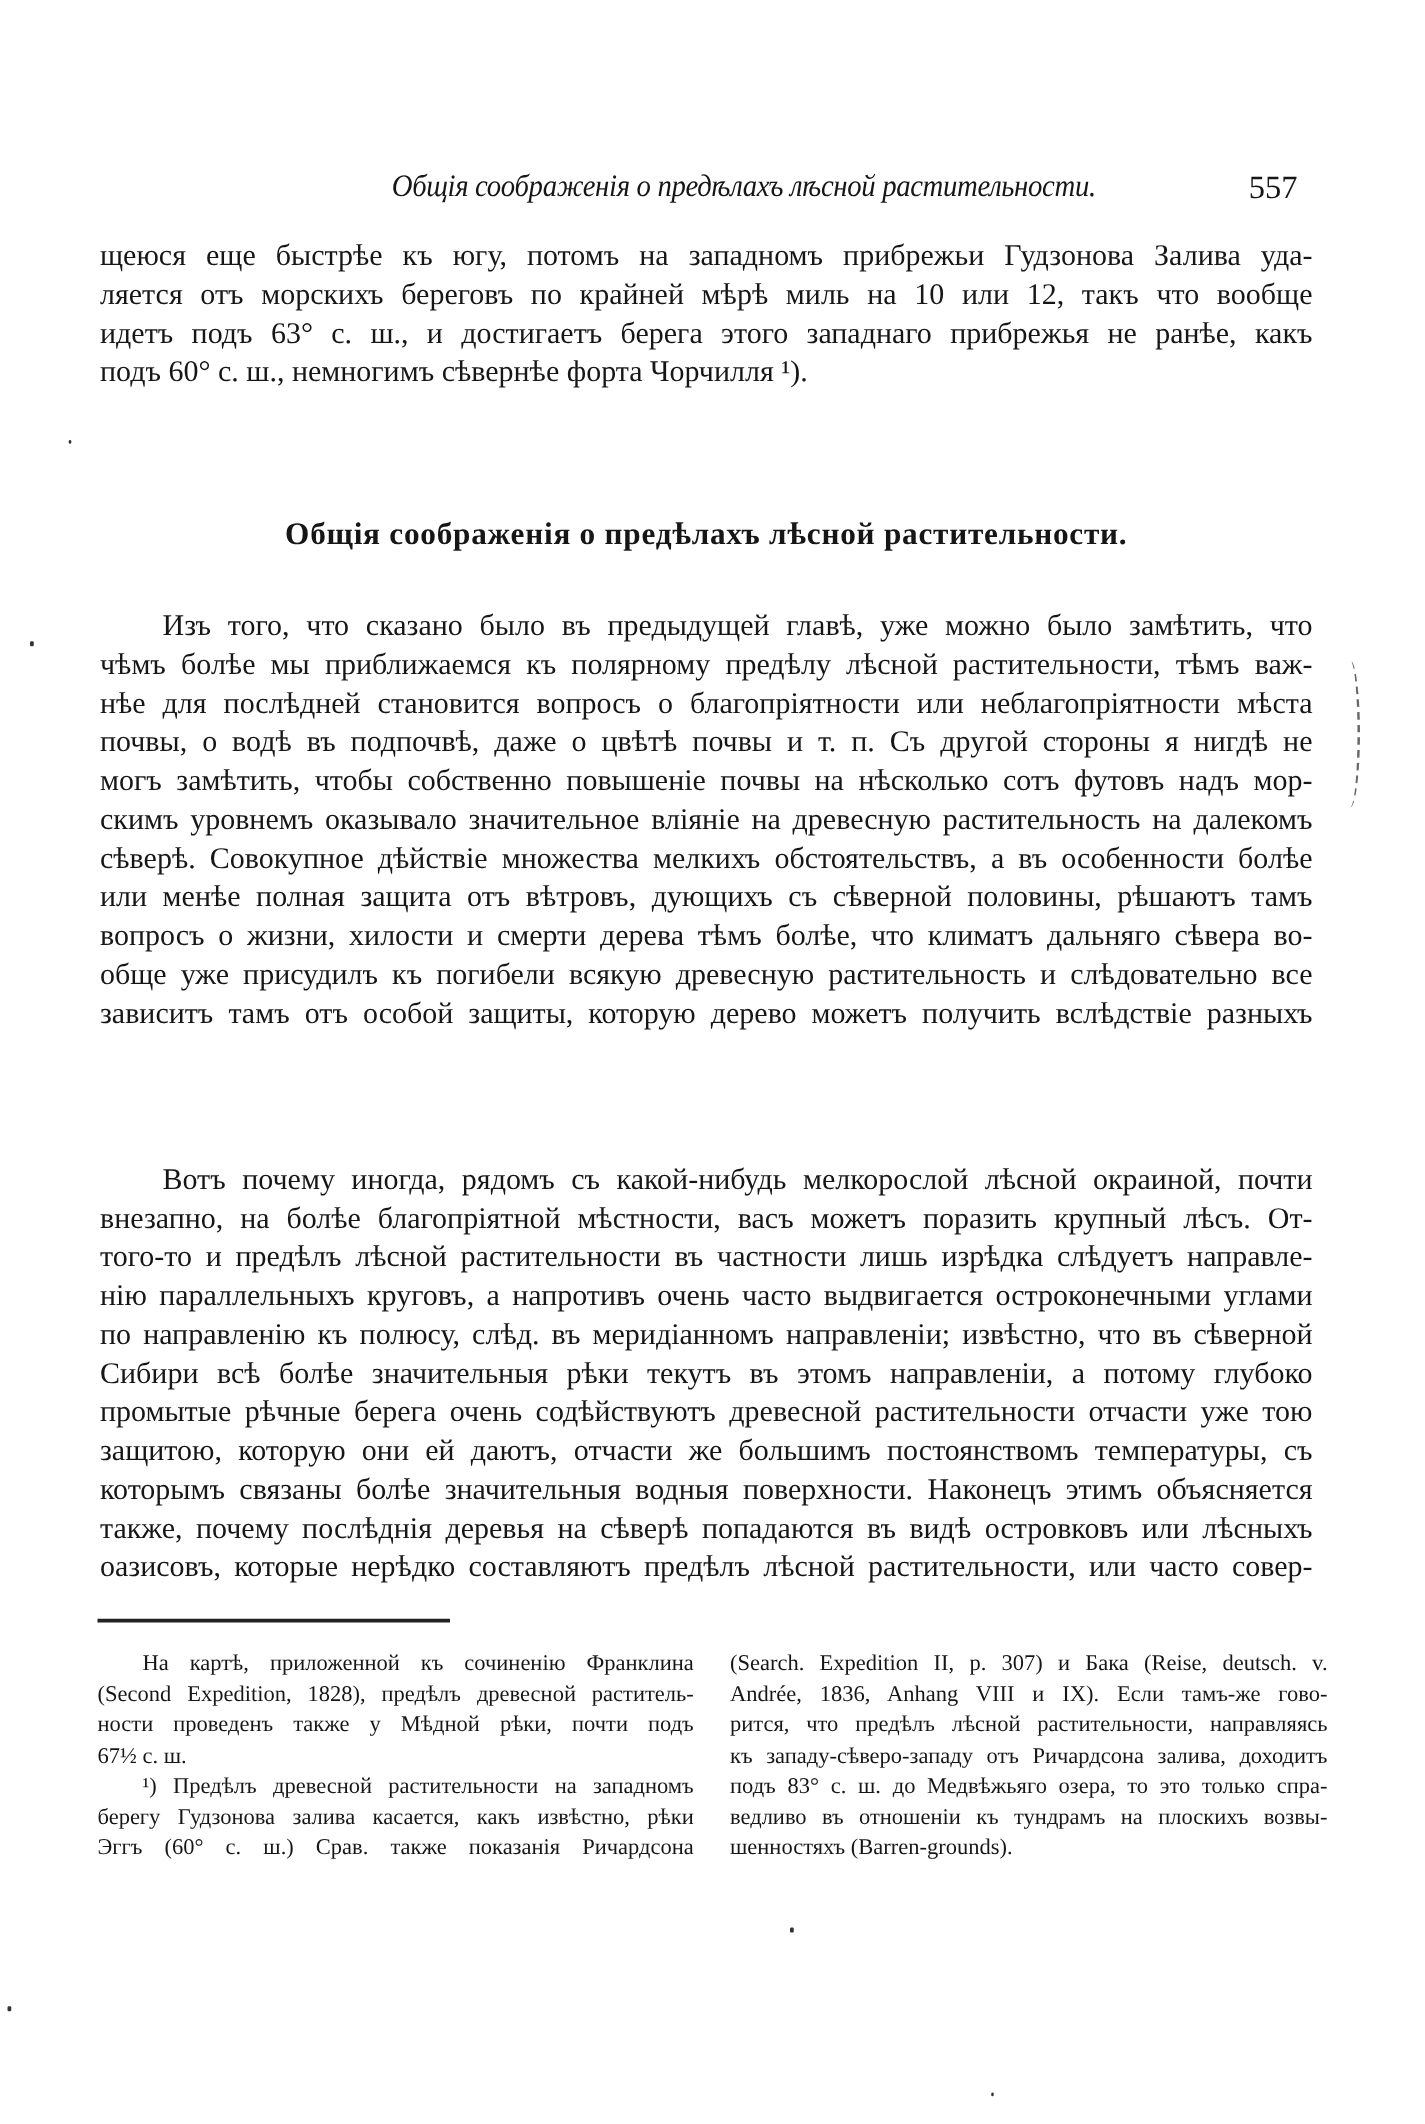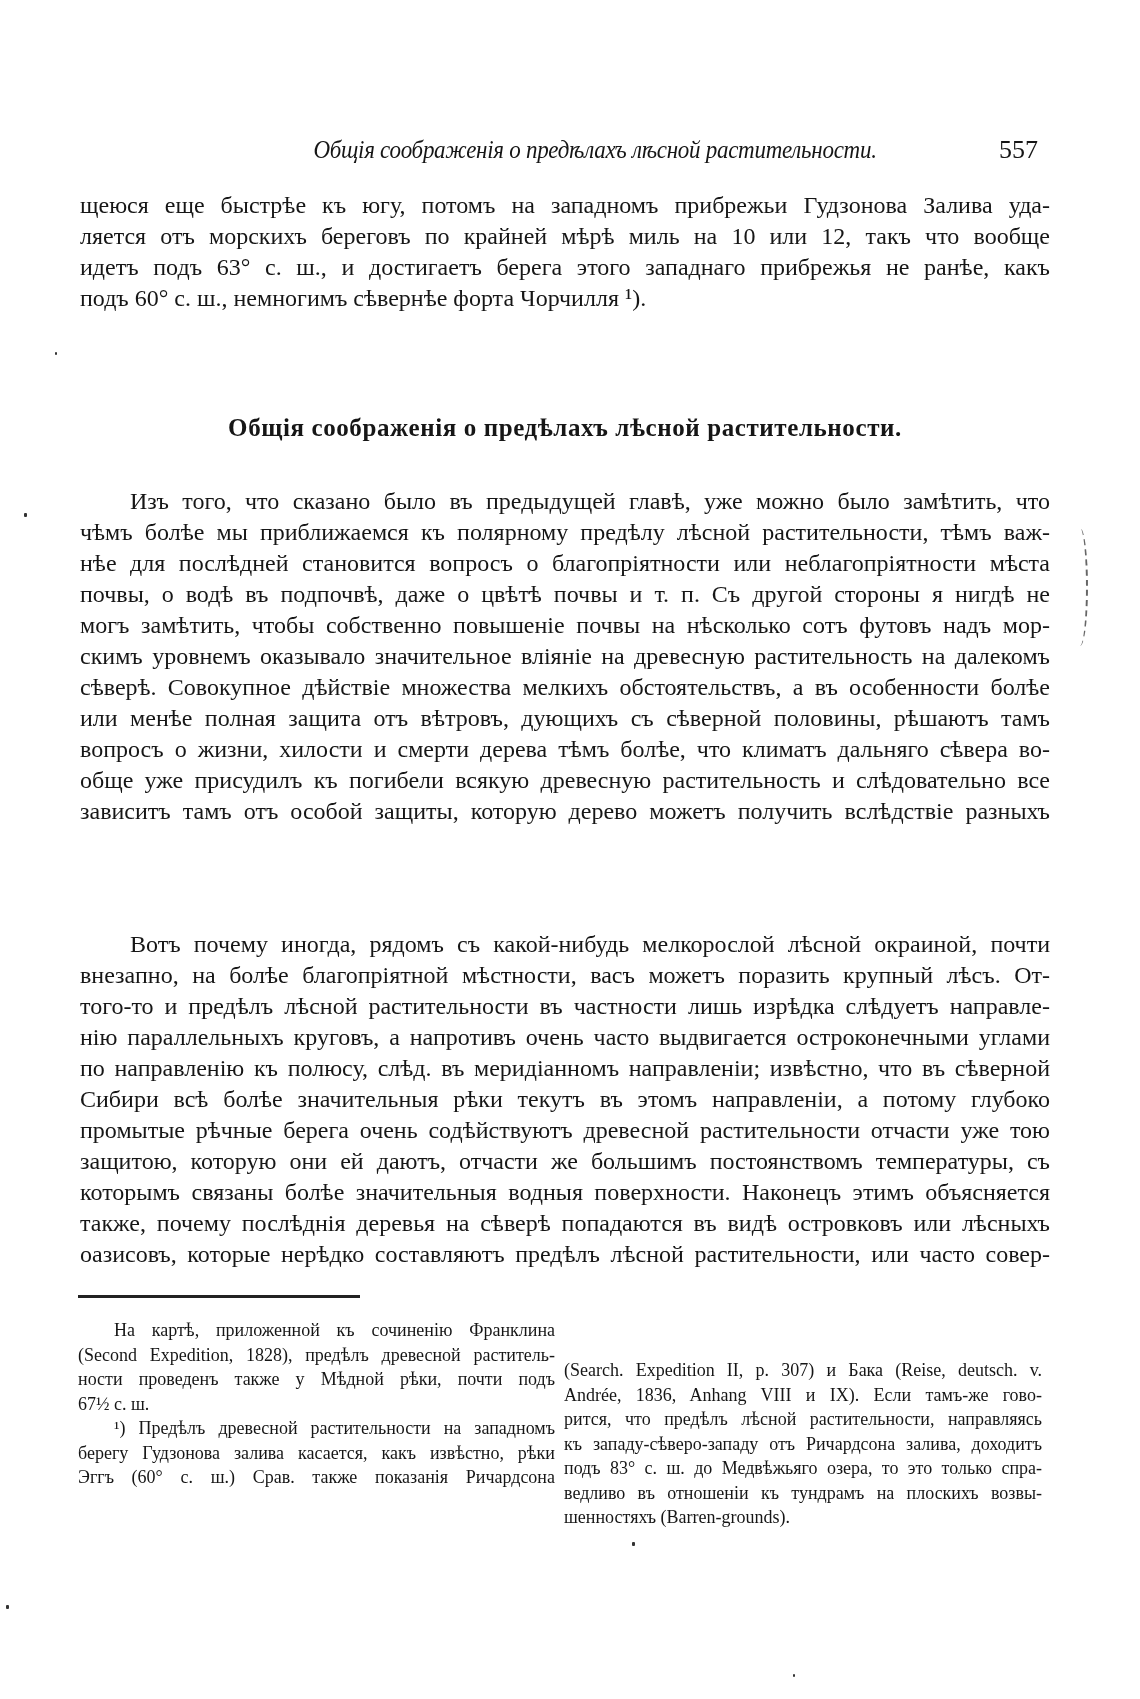--- a/index.html
+++ b/index.html
@@ -15,21 +15,21 @@
   .line.last { text-align-last: left; }
   .line.indent { padding-left: 50px; }
   .cont { top: 190px; }
   .heading { position: absolute; top: 408px; left: 80px; width: 970px; text-align: center;
     font-family: "Liberation Serif", serif; font-weight: bold; font-size: 25px; line-height: 40px; letter-spacing: 0.6px; }
   .p1 { top: 486px; }
   .p2 { top: 929px; }
   .fn-rule { position: absolute; left: 78px; top: 1295px; width: 282px; height: 3px; background: #222; }
   .fn-col { position: absolute; top: 1318px; font-family: "Liberation Serif", serif; font-size: 18px; }
   .fn-left { left: 78px; width: 477px; }
-  .fn-right { left: 564px; width: 478px; margin-top: 40px; }
+  .fn-right { left: 584px; width: 478px; }
   .fn-line { display: block; height: 24.5px; line-height: 24.5px; white-space: nowrap; text-align: justify; text-align-last: justify; }
   .fn-line.last { text-align-last: left; }
   .fn-line.indent { padding-left: 36px; }
   .margin-mark { position: absolute; left: 1072px; top: 528px; width: 14px; height: 118px;
     border-right: 2px dashed #333; border-radius: 0 60% 60% 0; opacity: 0.75; }
   .speck { position: absolute; width: 3px; height: 4px; background: #333; border-radius: 1px; }
 </style>
 </head>
 <body>
 

